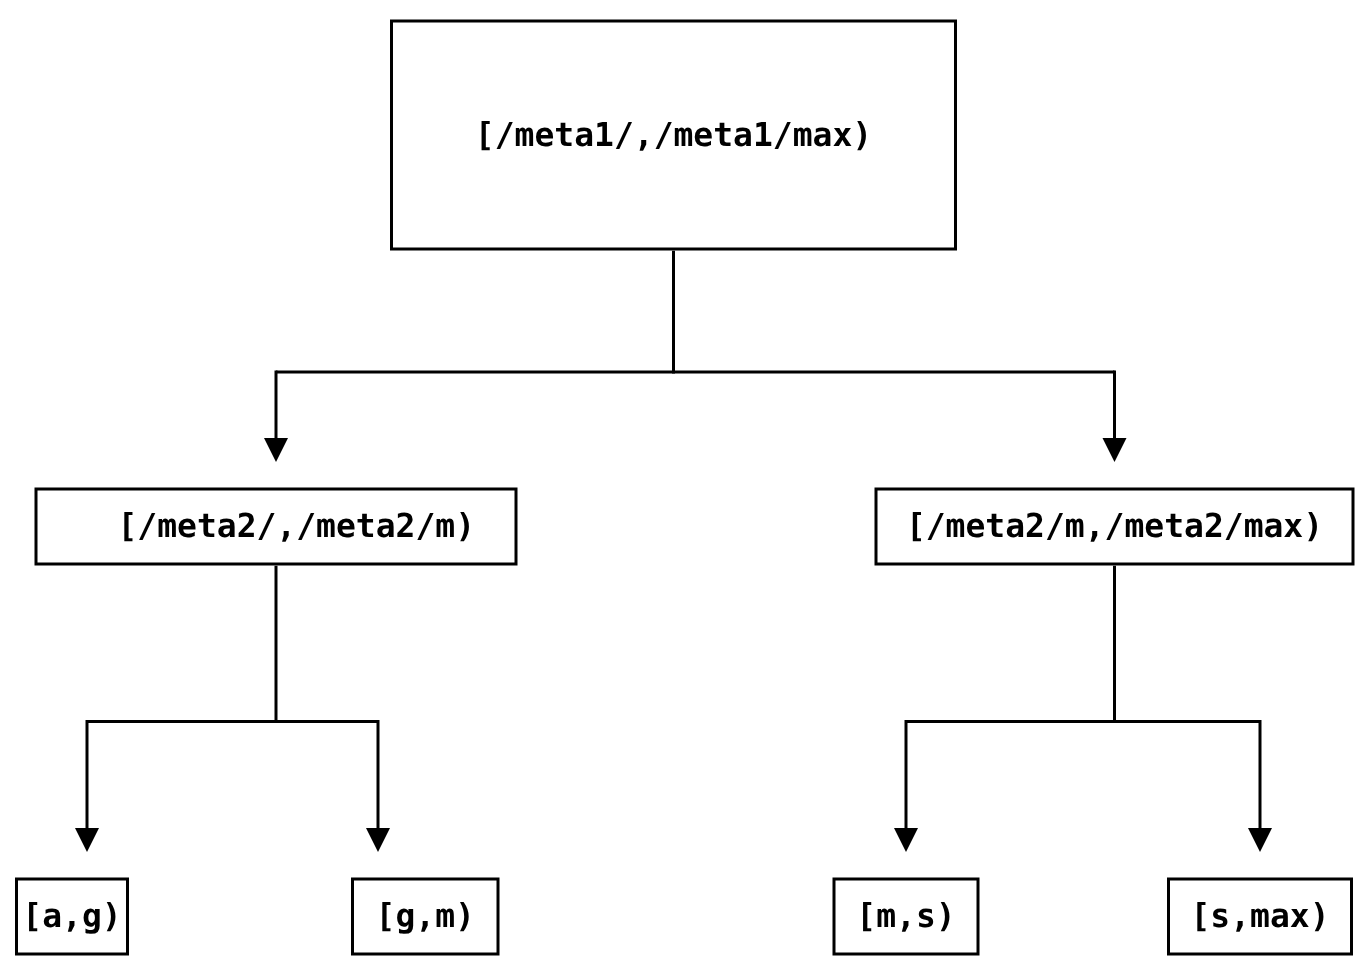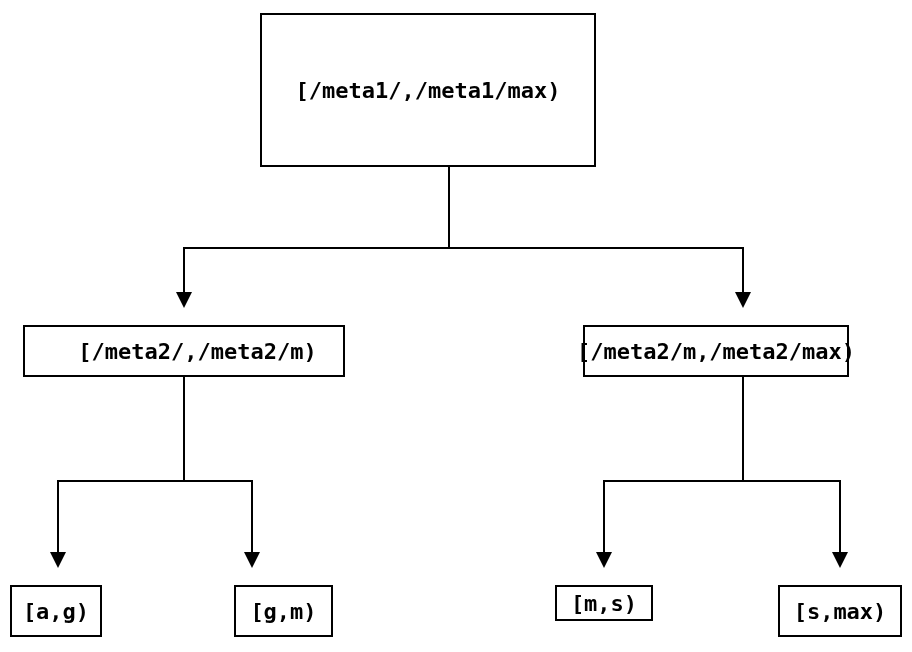--- a/index.html
+++ b/index.html
@@ -36,26 +36,26 @@
     border: 2px solid #000000;
     background: #ffffff;
     color: #000000;
     display: flex;
     align-items: center;
     justify-content: center;
     font-weight: bold;
     font-size: 22px;
     white-space: nowrap;
   }
-  .node-root  { left: 260px; top: 13px;  width: 336px; height: 154px; }
+  .node-root  { left: 260px; top: 13px;  width: 378px; height: 154px; }
   .node-l     { left: 23px;  top: 325px; width: 322px; height: 52px; padding-left: 27px; }
-  .node-r     { left: 583px; top: 325px; width: 266px; height: 52px; text-align: center; }
-  .node-ll    { left: 10px;  top: 585px; width: 92px;  height: 52px; }
+  .node-r     { left: 583px; top: 325px; width: 320px; height: 52px; text-align: center; }
+  .node-ll    { left: 10px;  top: 585px; width: 76px;  height: 52px; }
   .node-lr    { left: 203px; top: 585px; width: 99px;  height: 52px; margin-left: 31px; }
-  .node-rl    { left: 555px; top: 585px; width: 98px;  height: 36px; }
+  .node-rl    { left: 555px; top: 585px; width: 98px;  height: 52px; }
   .node-rr    { left: 778px; top: 585px; width: 124px; height: 52px; }
 </style>
 </head>
 <body>
 
 <div class="canvas">
 
   <svg class="edges" width="912" height="652" viewBox="0 0 912 652" xmlns="http://www.w3.org/2000/svg">
 
     <line x1="449" y1="167" x2="449" y2="249"></line>

